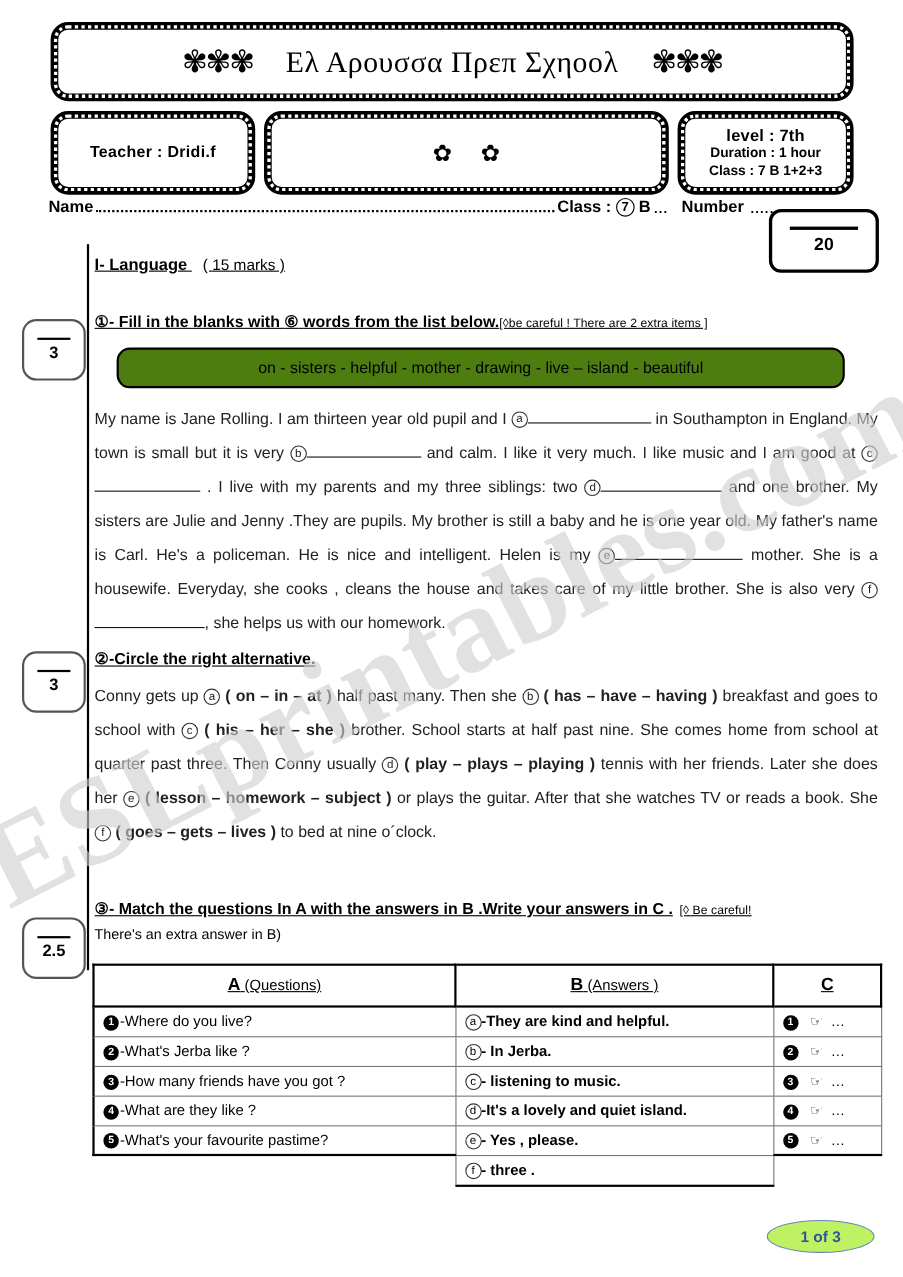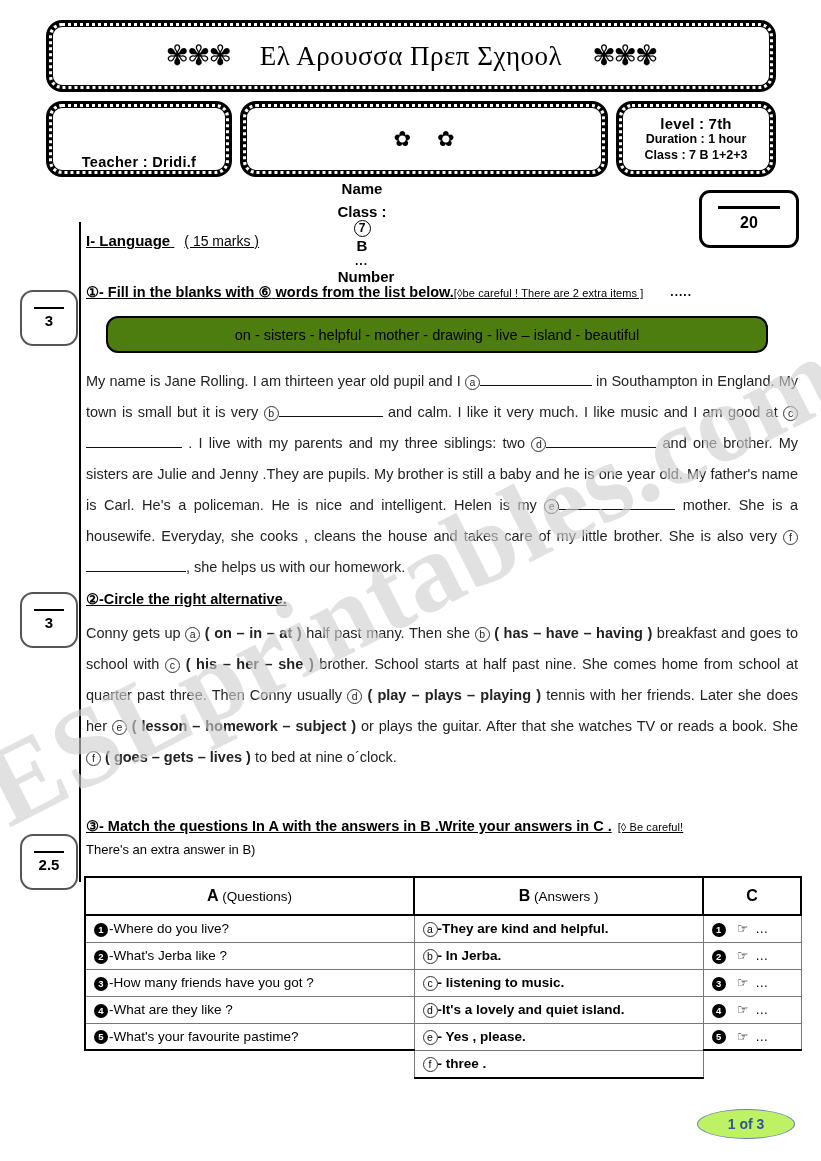--- a/index.html
+++ b/index.html
@@ -55,21 +55,21 @@
   .flowers { font-size:28px; letter-spacing:-2px; line-height:1; }
   #school-name{
     font-family:"Liberation Serif", serif;
     font-size:27px;
     letter-spacing:.5px;
   }
 
   #header-row2 { display:flex; gap:8px; margin-top:9px; align-items:stretch;}
   #teacher-box{
     width:186px; height:76px;
-    display:flex; align-items:flex-end; justify-content:center;
+    display:flex; align-items:center; justify-content:center;
   }
   #teacher-text{ font-size:14.5px; font-weight:bold; letter-spacing:.3px;}
 
   #test-box{
     flex:1; height:76px;
     display:flex; align-items:center; justify-content:center;
   }
   .test-inner{ display:flex; align-items:center; gap:26px;}
   .flower-outline{ font-size:21px; color:#000;}
   #test-title{
@@ -89,25 +89,24 @@
   #level-box{
     width:160px; height:76px;
     display:flex; flex-direction:column; align-items:center; justify-content:center;
     text-align:center;
   }
   #level-line{ font-size:15px; font-weight:bold; letter-spacing:.2px;}
   .level-sub{ font-size:12.5px; font-weight:bold; line-height:1.25;}
 
   
   #name-row{
-    position:absolute; left:32px; top:180px; width:660px;
-    display:flex; align-items:center;
+    position:absolute; left:44px; top:180px; width:660px;
+    display:flex; align-items:flex-end;
     font-size:15px; font-weight:bold;
     z-index:2;
-    flex-direction:column;
   }
   .dots-fill{
     flex: 1;
     border-bottom: 2px dotted #000;
     margin: 0 3px 4px 2px;
     height:1px;
   }
   .circled{
     display:inline-block;
     min-width:17px; height:17px;
@@ -203,20 +202,21 @@
   #match-table td, #match-table th{
     border:1px solid #777;
     padding:5px 8px;
     vertical-align:middle;
   }
   #match-table thead th{
     border:2.5px solid #000;
     font-weight:normal;
     padding:9px 8px;
     text-align:center;
+    text-decoration:underline;
   }
   .colA{ width:330px; }
   .colB{ width:290px; }
   .colC{ width:98px; }
   .hdr-letter{ font-weight:bold; font-size:16px; }
   .rowcell{ border-left:2.5px solid #000 !important; }
   .bnum{
     display:inline-block; width:14px; height:14px;
     background:#000; color:#fff; border-radius:50%;
     font-size:9.5px; font-weight:bold; text-align:center; line-height:14px;

